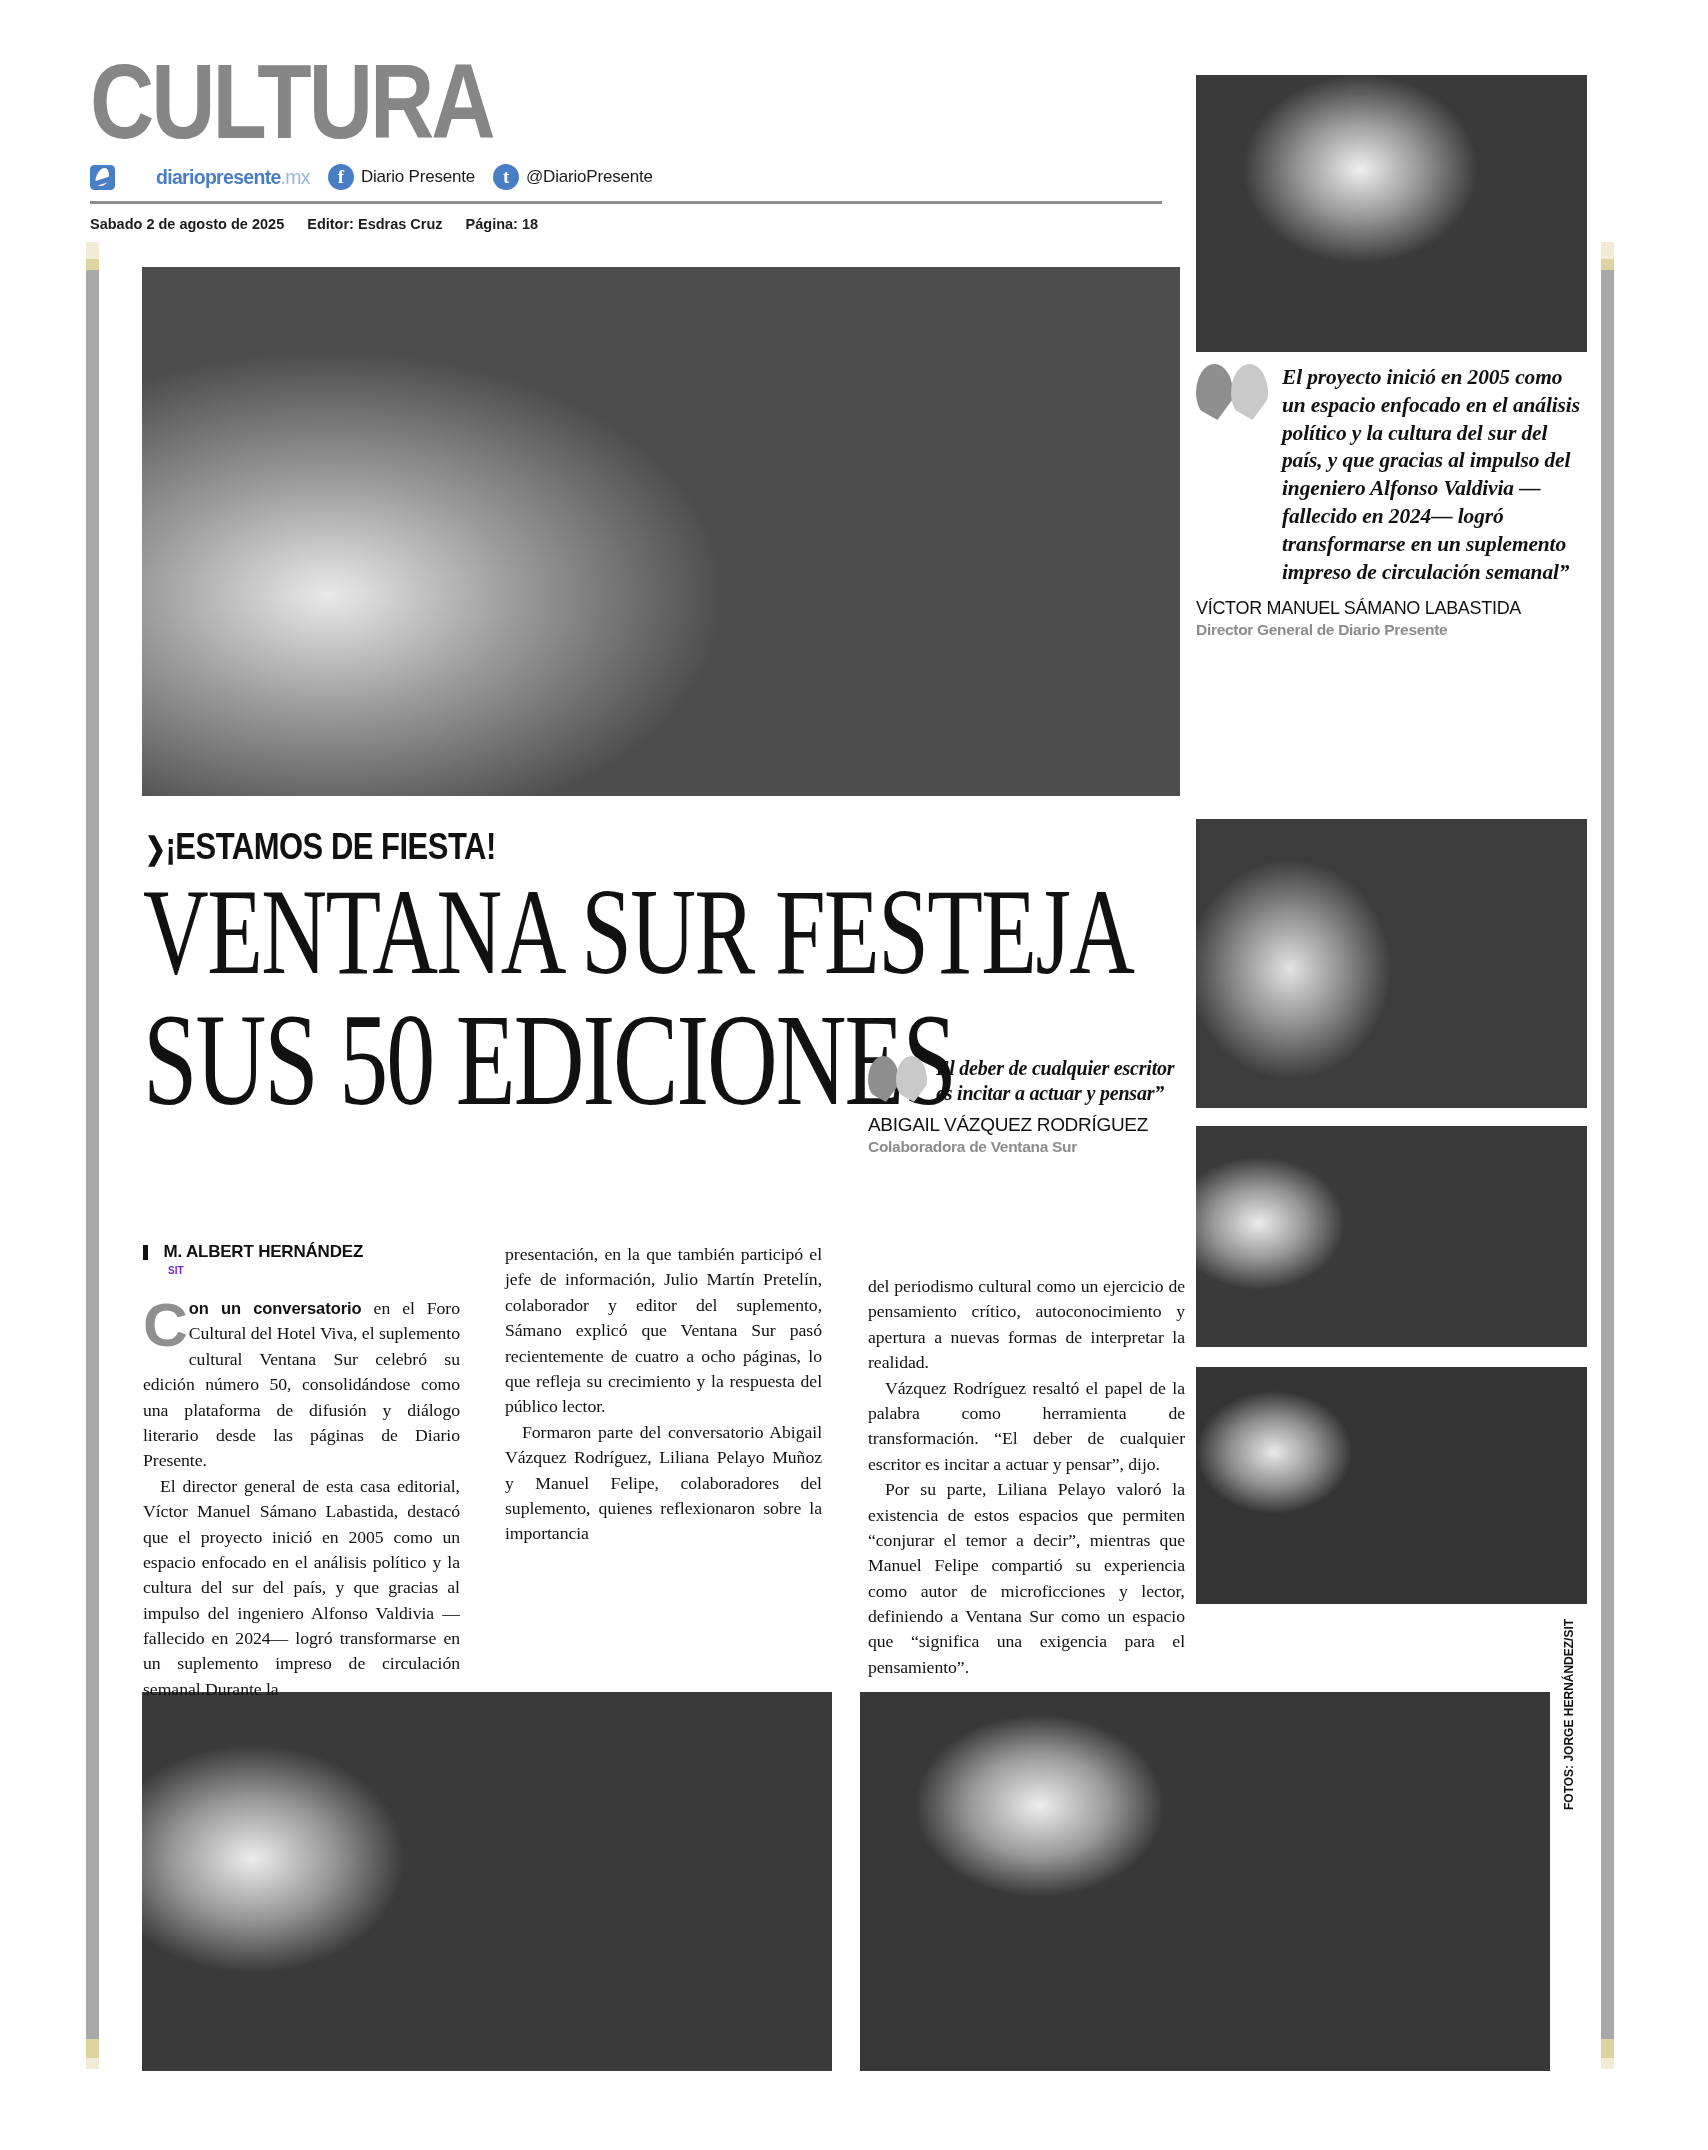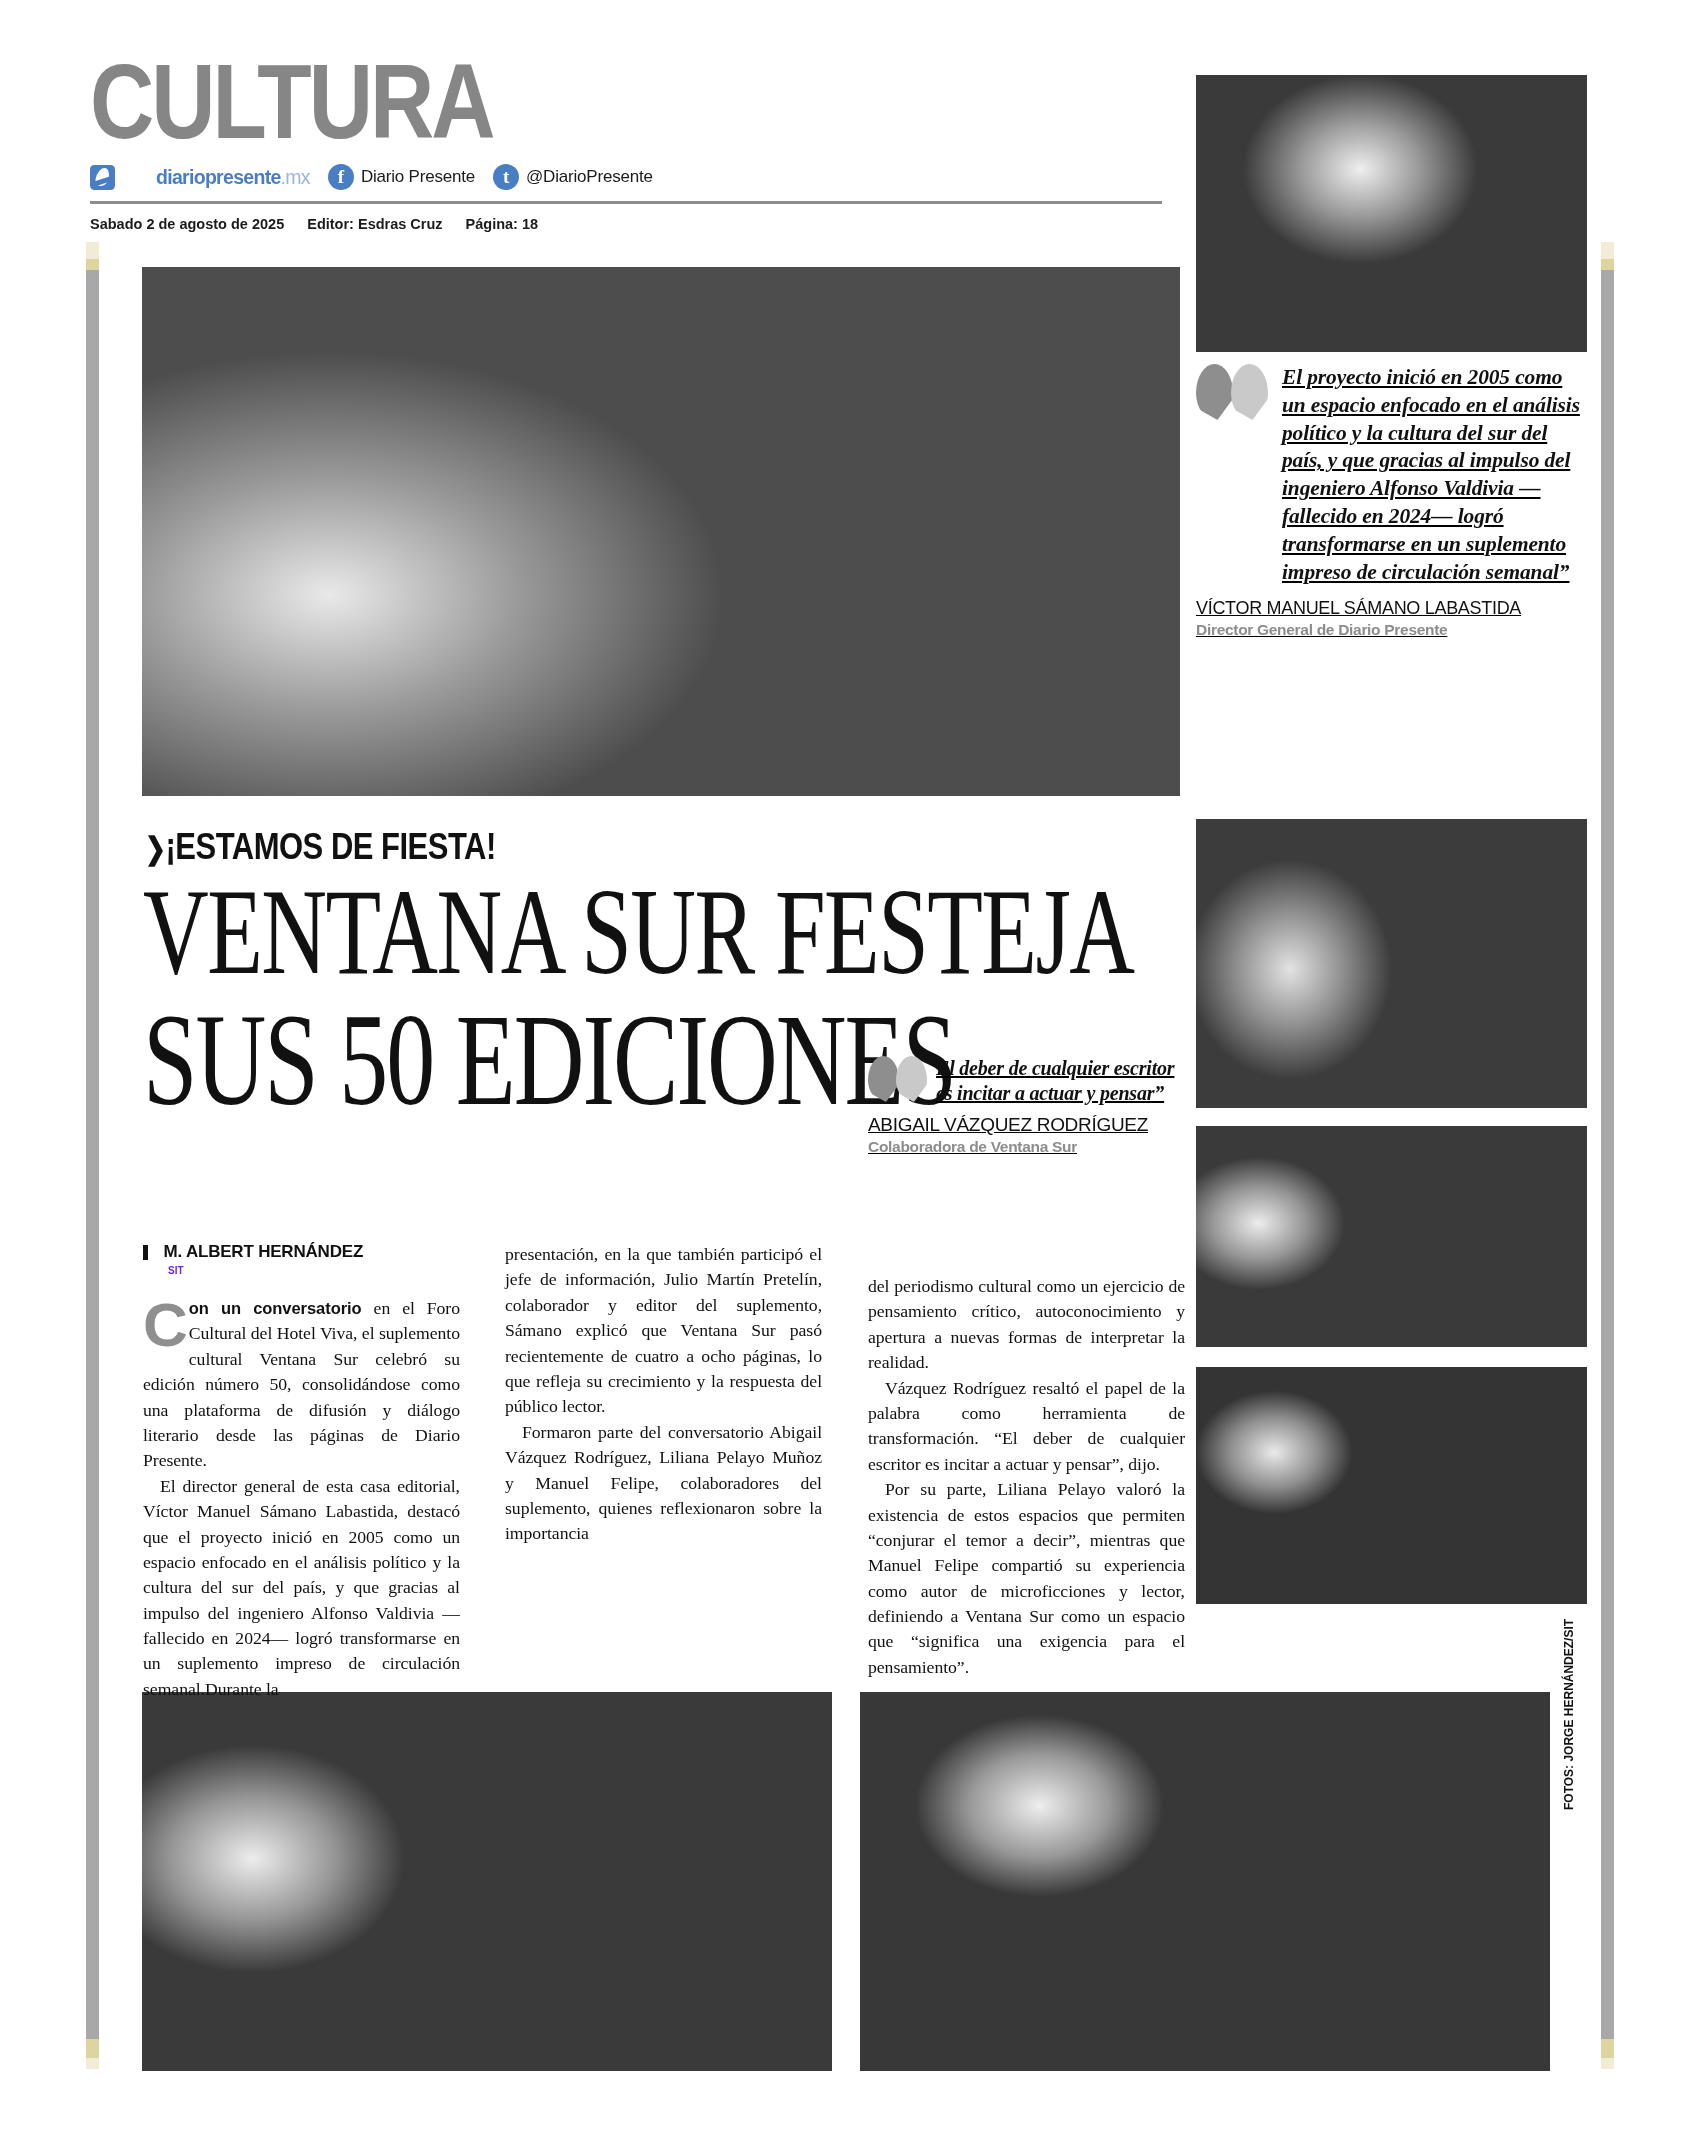--- a/index.html
+++ b/index.html
@@ -99,21 +99,21 @@
 
   #photo-main   { left: 142px;  top: 267px;  width: 1038px; height: 529px; }
   #photo-speaker{ left: 1196px; top: 75px;  width: 391px;  height: 277px; }
   #photo-r1     { left: 1196px; top: 819px; width: 391px;  height: 289px; }
   #photo-r2     { left: 1196px; top: 1126px; width: 391px;  height: 221px; }
   #photo-r3     { left: 1196px; top: 1367px; width: 391px;  height: 237px; }
   #photo-bl     { left: 142px;  top: 1692px; width: 690px; height: 379px; }
   #photo-br     { left: 860px; top: 1692px; width: 690px; height: 379px; }
 
   
-  .pullquote { position: absolute; text-decoration: underline; }
+  .pullquote { position: absolute; }
   .qmark { display: inline-block; position: relative; width: 75px; height: 59px; flex: 0 0 auto; }
   .qmark i {
     position: absolute; top: 0; width: 37px; height: 56px; display:block;
     border-radius: 50% 50% 46% 54% / 52% 52% 48% 48%;
   }
   .qmark i.q1 { left: 0;  background: #8e8e8e; clip-path: polygon(0 0,100% 0,100% 62%,58% 100%,0 78%); }
   .qmark i.q2 { left: 35px; background: #c9c9c9; clip-path: polygon(0 0,100% 0,100% 62%,58% 100%,0 78%); }
 
   #pq-main { left: 1196px; top: 364px; width: 394px; }
   #pq-main .pq-row { display: flex; gap: 11px; }

